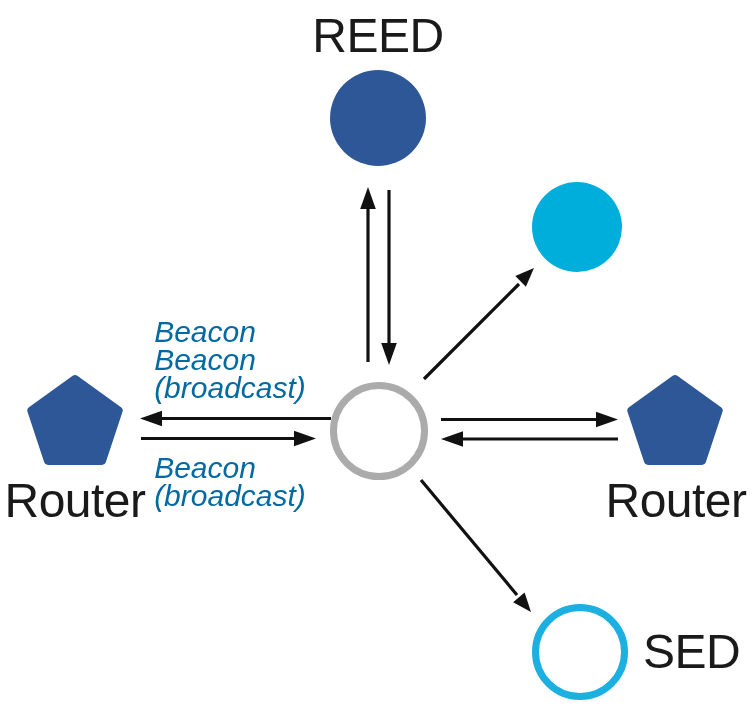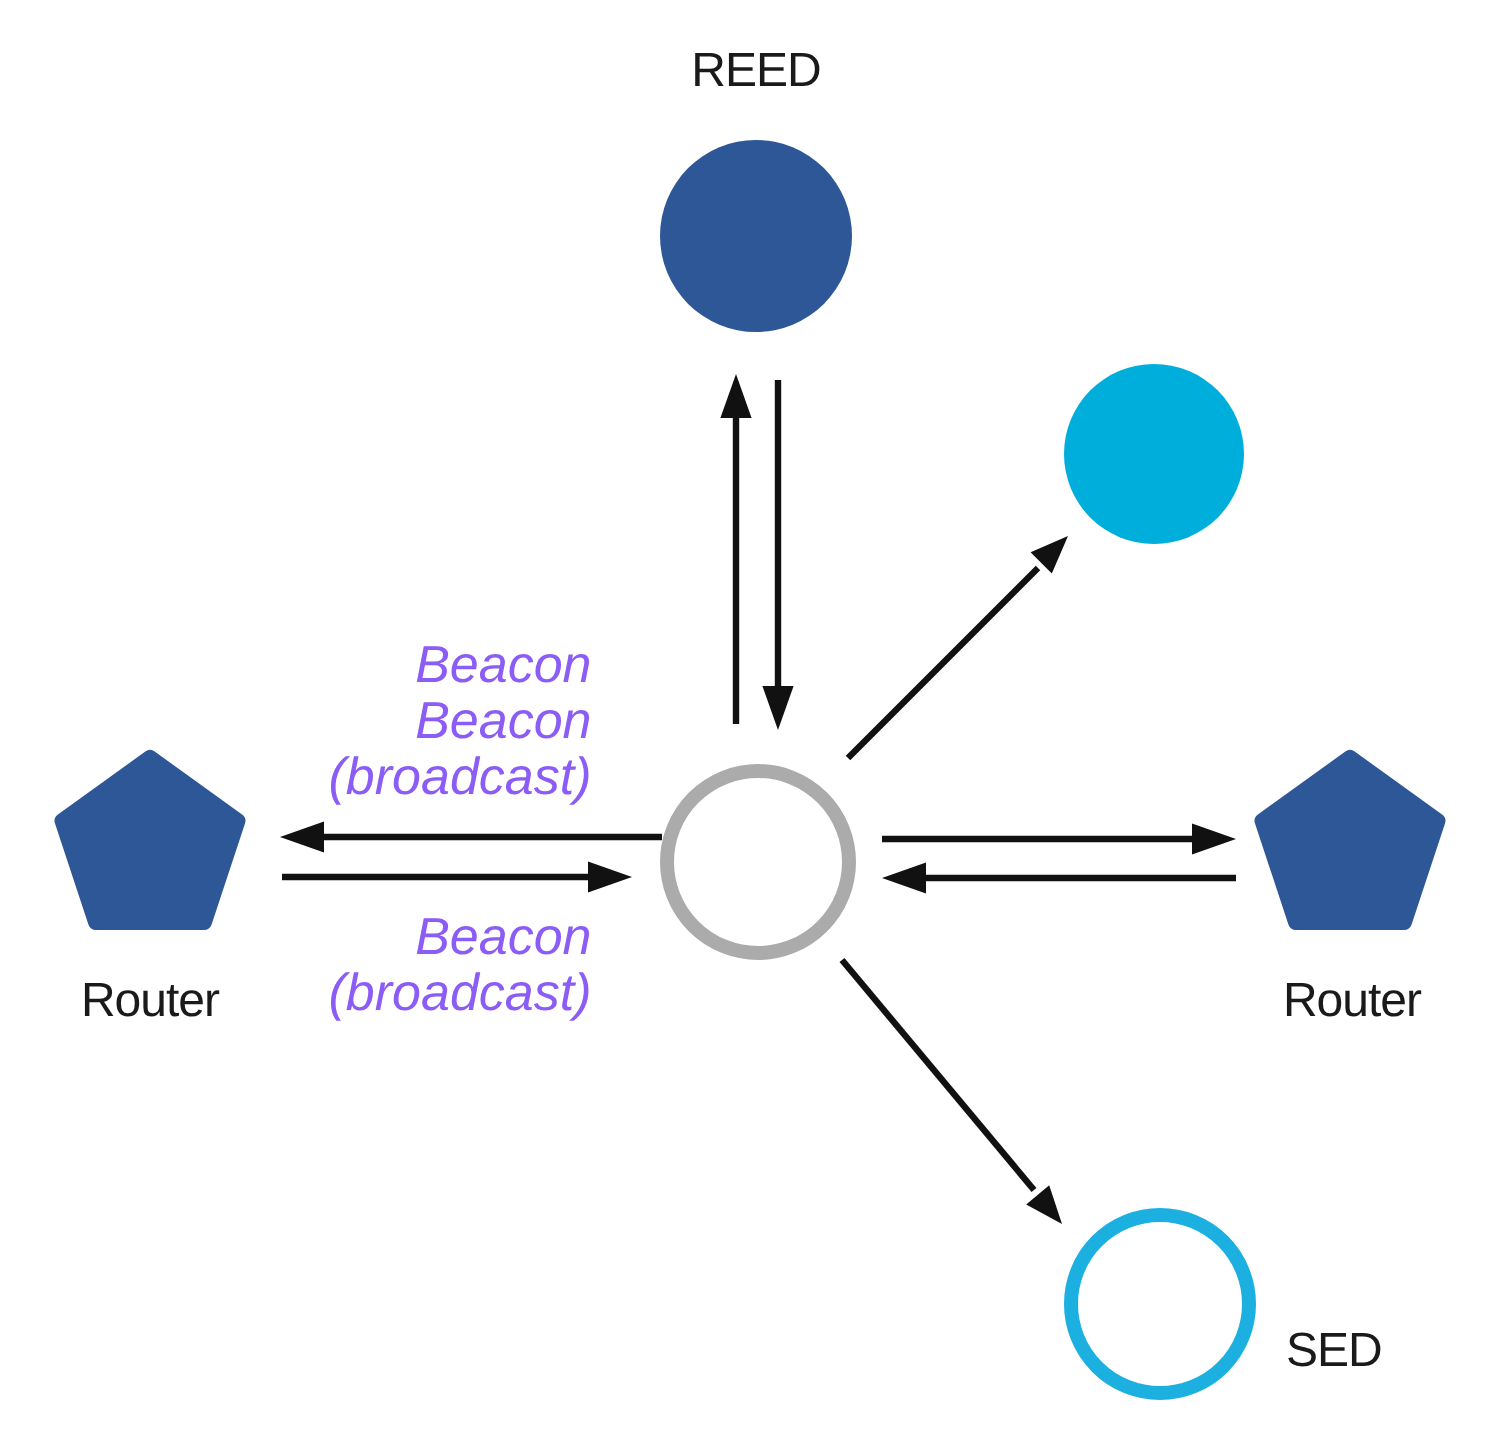--- a/index.html
+++ b/index.html
@@ -29,35 +29,35 @@
     fill: #111111;
     stroke: none;
   }
   .pentagon {
     stroke-width: 8;
     stroke-linejoin: round;
   }
   .node-label {
     position: absolute;
     color: #1a1a1a;
-    font-size: 24px;
+    font-size: 48px;
     letter-spacing: -0.5px;
     line-height: 38px;
     white-space: nowrap;
   }
   .centered {
     transform: translateX(-50%);
   }
   .annotation {
     position: absolute;
-    color: #8b5cf6;
+    color: #0369a1;
     font-style: italic;
-    font-size: 26px;
+    font-size: 30px;
     line-height: 28px;
-    text-align: right;
+    text-align: left;
     white-space: nowrap;
   }
 </style>
 </head>
 <body>
 
 <div class="canvas">
 
   <svg class="diagram" width="752" height="720" viewBox="0 0 752 720">
 
@@ -110,21 +110,21 @@
 
     <g>
       <line class="arrow-line" x1="421" y1="480" x2="517" y2="595"></line>
       <polygon class="arrow-head" points="531,612 513.1,602.2 524.6,592.6"></polygon>
     </g>
   </svg>
 
   <div class="node-label centered" style="left:378px; top:17px;">REED</div>
 
 
-  <div class="node-label" style="left:643px; top:633px;margin-top:24px;">SED</div>
+  <div class="node-label" style="left:643px; top:633px;">SED</div>
 
   <div class="node-label centered" style="left:75px; top:482px;">Router</div>
 
   <div class="node-label centered" style="left:676px; top:482px;">Router</div>
 
   <div class="annotation centered" style="left:230px; top:318px;">
     <div>Beacon</div>
     <div>Beacon</div>
     <div>(broadcast)</div>
   </div>

